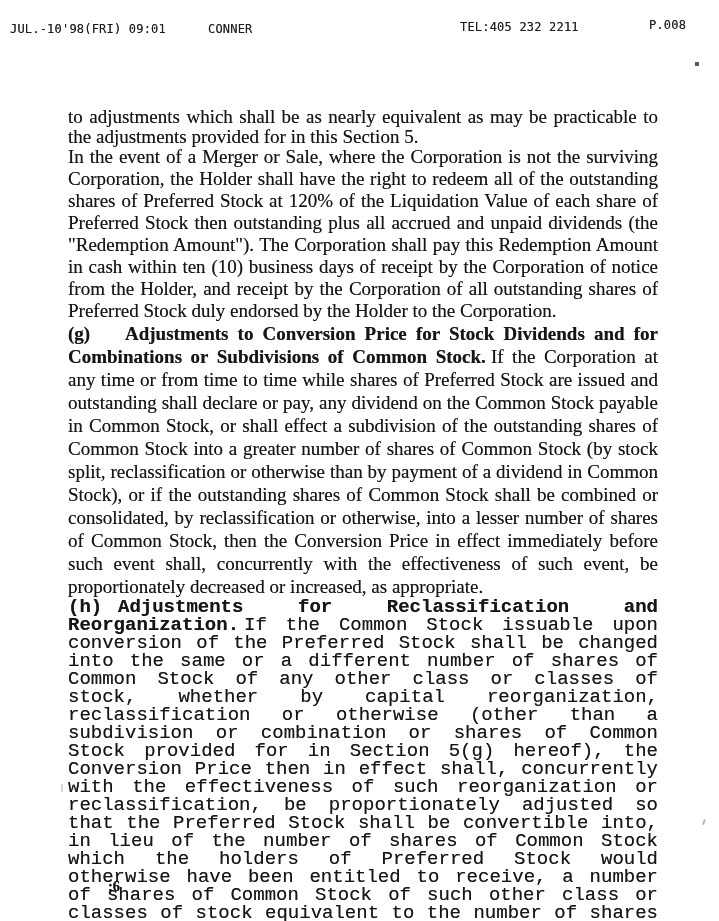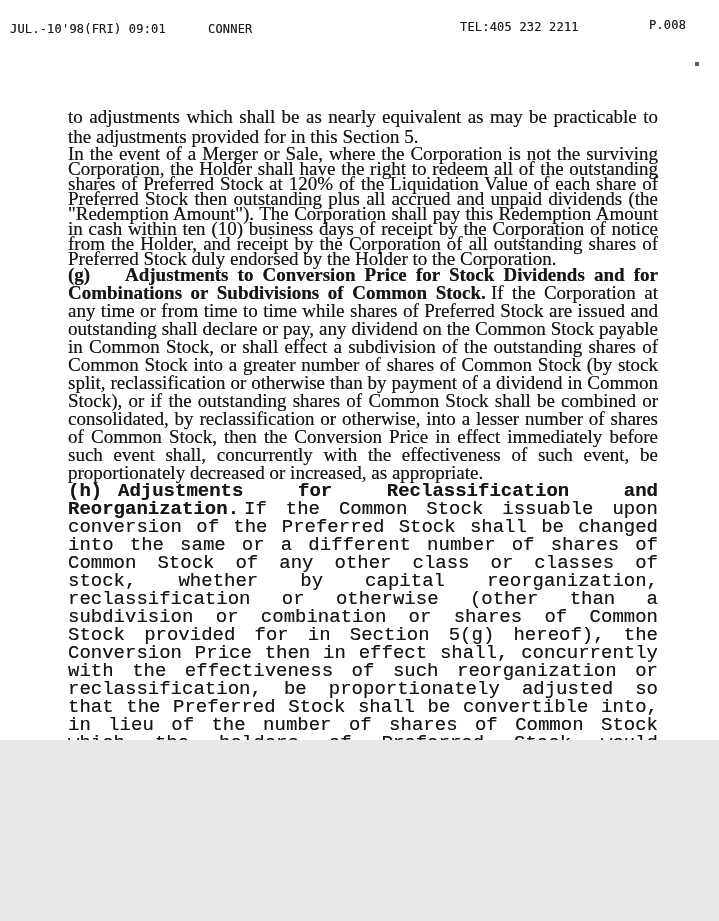--- a/index.html
+++ b/index.html
@@ -1,17 +1,17 @@
 <!DOCTYPE html>
 <html><head>
 <meta charset="utf-8">
 <style>
   html,body { margin:0; padding:0; background:#e8e8e8; }
   .page {
-    position:relative; width:719px; height:740px; margin:0 auto;
+    position:relative; width:719px; height:921px; margin:0 auto;
     background:#ffffff; overflow:hidden;
     font-family:"Liberation Serif", serif; color:#161616;
   }
   .fax-hd {
     position:absolute;
     font-family:"DejaVu Sans Mono", monospace;
     font-size:12px; color:#1d1d1d; letter-spacing:0.2px;
     text-shadow:0 0 0.5px rgba(0,0,0,0.55);
     white-space:nowrap;
   }
@@ -21,22 +21,22 @@
   .hd-page      { left:649px; top:18px;text-align:center; }
 
   .body-text {
     position:absolute; left:68px; top:107px; width:590px;
     font-size:19px; line-height:18px;
     text-shadow:0 0 0.45px rgba(20,20,20,0.62);
   }
   .body-text p { margin:0; }
   .just { text-align:justify; }
   .p1 { line-height:19.5px; margin-bottom:13px; }
-  .p2 { line-height:15px; margin-bottom:19px; }
-  .pg { line-height:18px; margin-bottom:14px; }
+  .p2 { line-height:22px; margin-bottom:19px; }
+  .pg { line-height:23px; margin-bottom:14px; }
   .ph { line-height:18px;   margin-bottom:34px;font-family:Liberation Mono, monospace; }
   .sec-heading { line-height:18px; margin-bottom:19px; }
   .p-assign { line-height:18.5px; text-align:left; }
 
   .bold { font-weight:bold; }
   .clause-label { display:inline-block; font-weight:bold; }
   .lbl-g { width:57px; }
   .lbl-h { width:50px; }
   .sec-num { display:inline-block; width:57px; font-weight:bold; }
   .heading-gap { margin-right:5px; }

